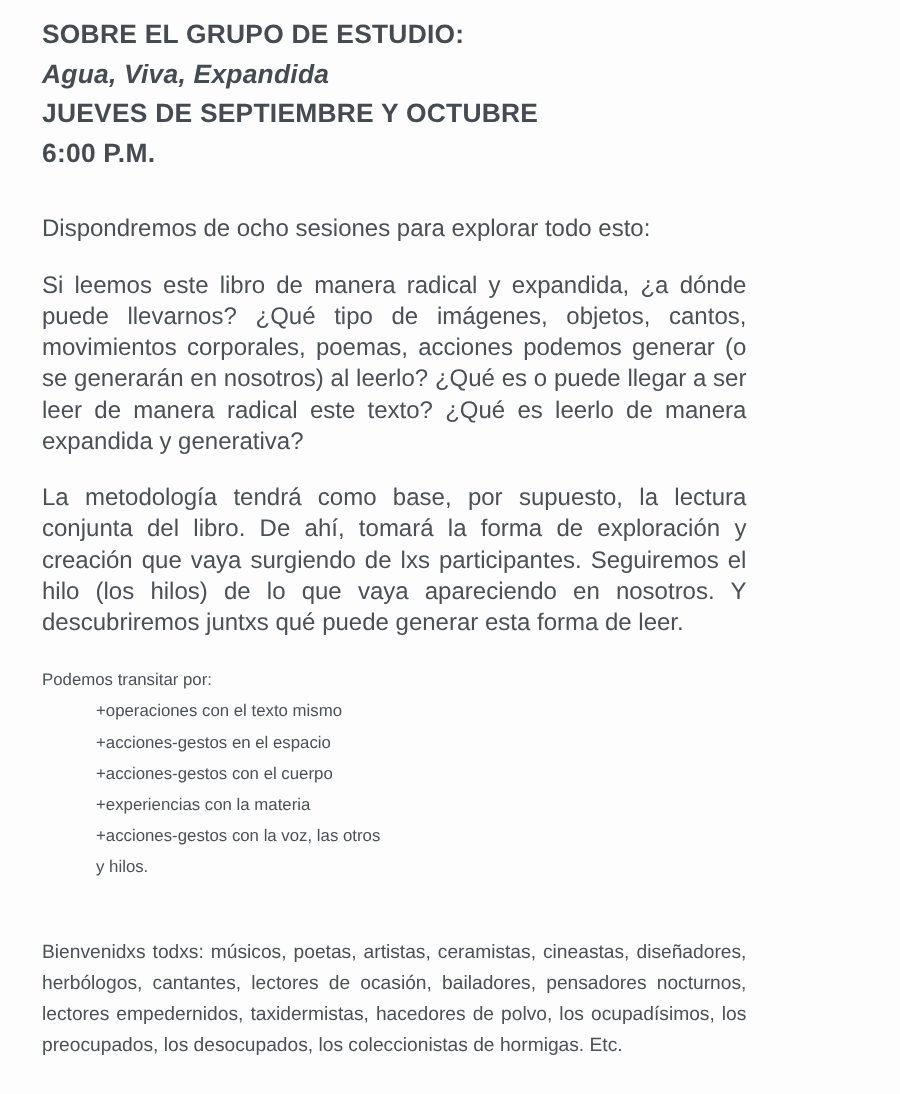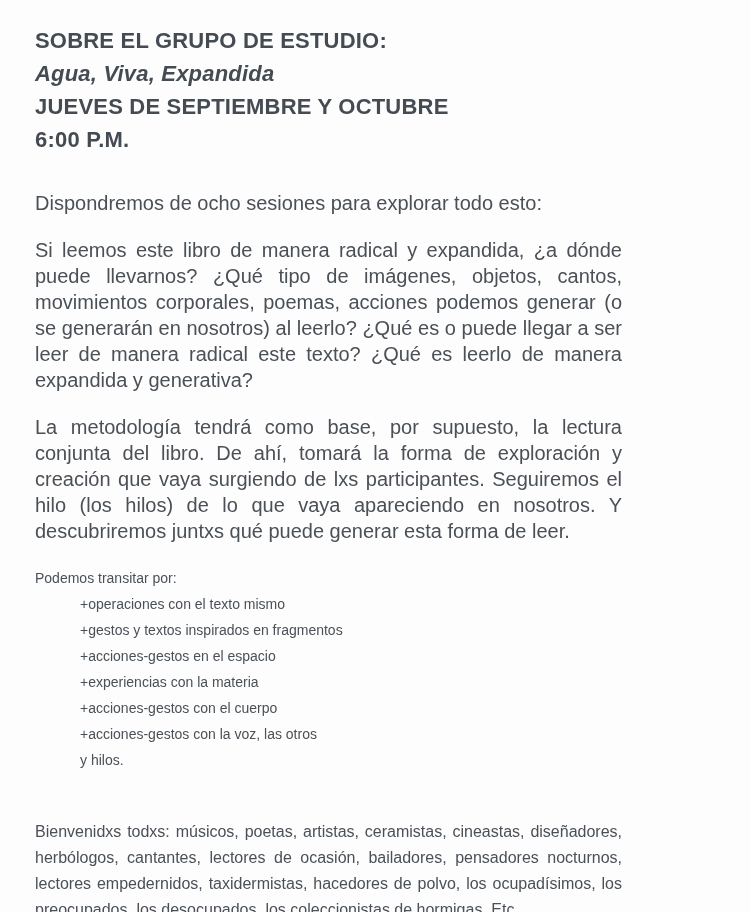--- a/index.html
+++ b/index.html
@@ -11,21 +11,21 @@
     height: 912px;
     background: #fdfdfd;
     overflow: hidden;
     font-family: "Liberation Sans", sans-serif;
     color: #4a5056;
   }
   .page {
     box-sizing: border-box;
     width: 656px;
     height: 912px;
-    padding: 24px 34px 0 35px;
+    padding: 12px 34px 0 35px;
   }
   .header-block {
     font-weight: bold;
     font-size: 22px;
     line-height: 33px;
     color: #454b52;
     letter-spacing: 0.2px;
   }
   .header-line {
     white-space: nowrap;
@@ -78,24 +78,23 @@
   <div class="intro-line">Dispondremos de ocho sesiones para explorar todo esto:</div>
 
   <div class="para">Si leemos este libro de manera radical y expandida, ¿a dónde puede llevarnos? ¿Qué tipo de imágenes, objetos, cantos, movimientos corporales, poemas, acciones podemos generar (o se generarán en nosotros) al leerlo?  ¿Qué es o puede llegar a ser leer de manera radical este texto? ¿Qué es leerlo de manera expandida y generativa?</div>
 
   <div class="para">La metodología tendrá como base, por supuesto, la lectura conjunta del libro. De ahí, tomará la forma de exploración y creación que vaya surgiendo de lxs participantes. Seguiremos el hilo (los hilos) de lo que vaya apareciendo en nosotros. Y descubriremos juntxs qué puede generar esta forma de leer.</div>
 
   <div class="transit-block">
     <div>Podemos transitar por:</div>
     <div class="transit-list">
       <div class="transit-item">+operaciones con el texto mismo</div>
-      <div class="transit-item">+gestos y textos inspirados en fragmentos</div>
       <div class="transit-item">+acciones-gestos en el espacio</div>
+      <div class="transit-item">+acciones-gestos con el cuerpo</div>
       <div class="transit-item">+experiencias con la materia</div>
-      <div class="transit-item">+acciones-gestos con el cuerpo</div>
       <div class="transit-item">+acciones-gestos con la voz, las otros</div>
       <div class="transit-item">y hilos.</div>
     </div>
   </div>
 
   <div class="welcome-para">Bienvenidxs todxs: músicos, poetas, artistas, ceramistas, cineastas, diseñadores, herbólogos, cantantes, lectores de ocasión, bailadores, pensadores nocturnos, lectores empedernidos, taxidermistas, hacedores de polvo, los ocupadísimos, los preocupados, los desocupados, los coleccionistas de hormigas. Etc.</div>
 
 </div>
 
 </body></html>

